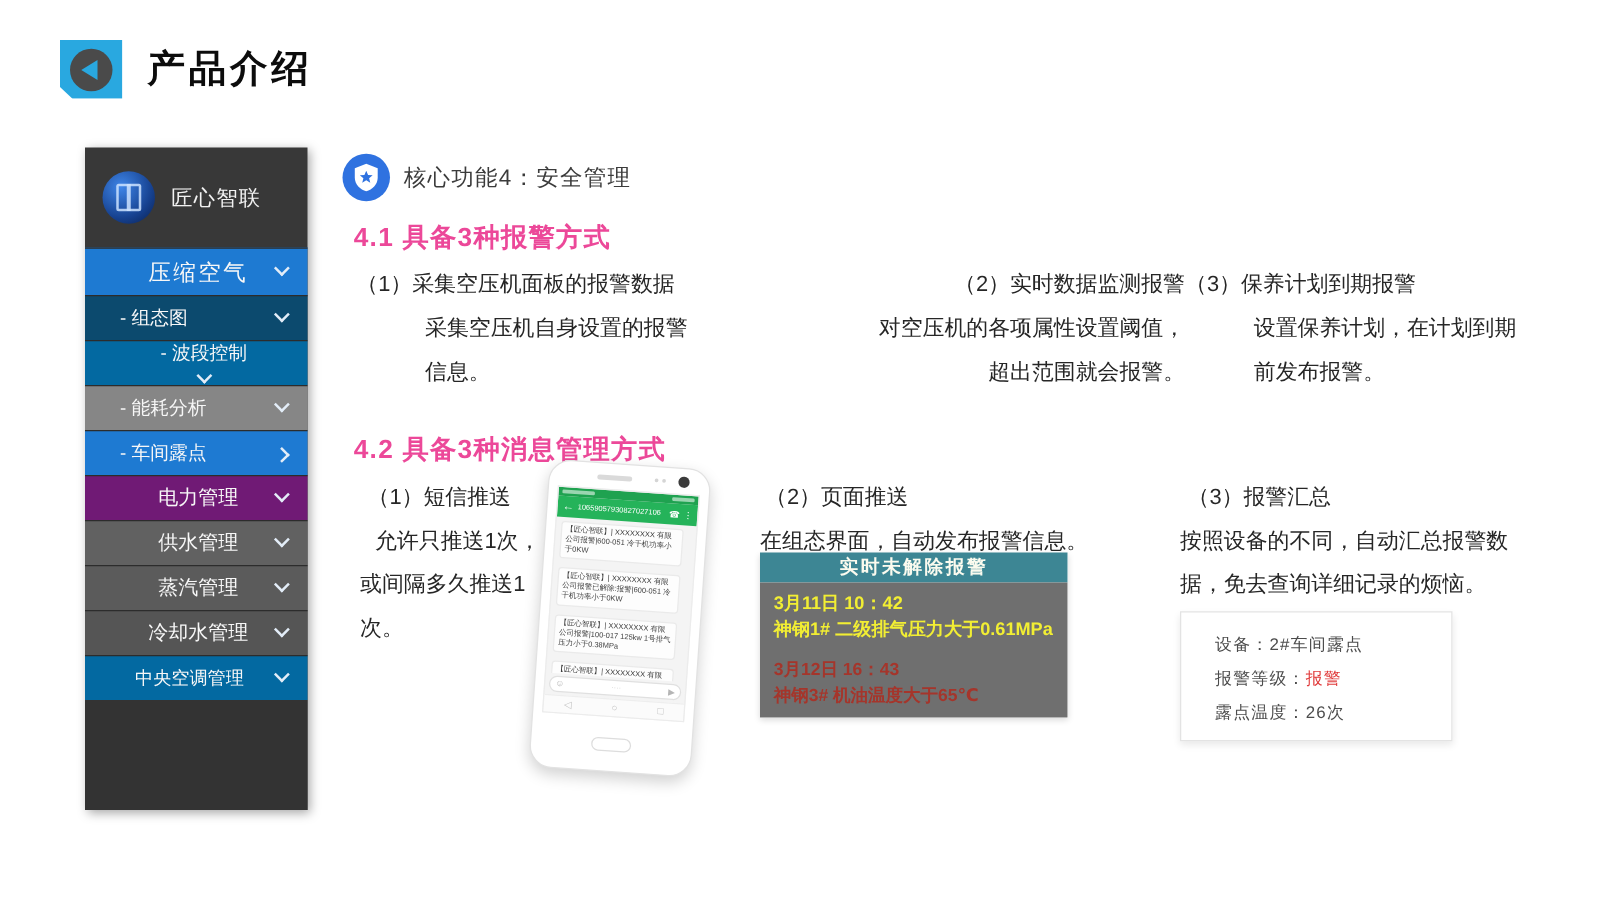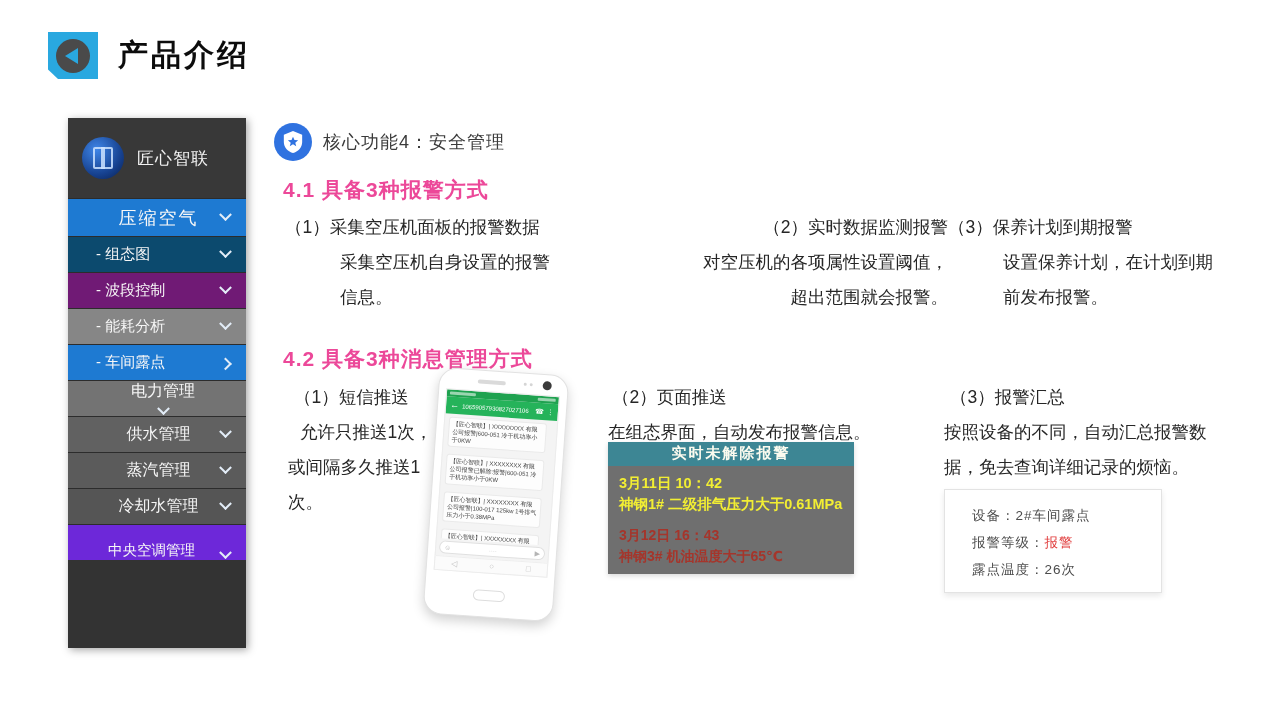--- a/index.html
+++ b/index.html
@@ -40,23 +40,23 @@
   .menu-item {
     height:36px; display:flex; align-items:center; padding:0 16px 0 28px;
     border-top:1px solid #2c2c2c; color:#f7f7f7; font-size:16px; cursor:pointer;
   }
   .menu-item .lbl { flex:1; }
   .menu-item.centered .lbl { text-align:center; }
   .menu-item.first { height:38px; font-size:18px; letter-spacing:2px; }
   .menu-item.sub { font-size:15px; }
   .menu-item.small { font-size:14.5px; letter-spacing:0; padding-left:14px; }
   .bg-blue { background:#1e7ad2; }
-  .bg-g1 { background:#0c4a6e; } .bg-g2 { background:#701a75; } .bg-g3 { background:#868686; }
-  .bg-g4 { background:#737373;flex-direction:column; } .bg-g5 { background:#616161; } .bg-g6 { background:#5b5b5b; }
-  .bg-g7 { background:#555555; } .bg-g8 { background:#6d28d9;align-items:flex-end; }
+  .bg-g1 { background:#0c4a6e; } .bg-g2 { background:#0369a1;flex-direction:column; } .bg-g3 { background:#868686; }
+  .bg-g4 { background:#701a75; } .bg-g5 { background:#616161; } .bg-g6 { background:#5b5b5b; }
+  .bg-g7 { background:#555555; } .bg-g8 { background:#0369a1; }
   .chev { width:9px; height:9px; border-right:2px solid #e3edf8; border-bottom:2px solid #e3edf8;
     transform:rotate(45deg) translate(-2px,-2px); flex-shrink:0; }
   .chev.right { transform:rotate(-45deg) translate(-1px,1px); }
   .sidebar-fill { flex:1; background:#333333; }
 
   
   .feature-header { position:absolute; left:274px; top:123px; display:flex; align-items:center; gap:11px; }
   .feature-icon { width:38px; height:38px; border-radius:50%; background:#2f72e0; display:flex; align-items:center; justify-content:center; }
   .feature-title { font-size:18px; color:#3b3b3b; letter-spacing:1px; }
 

